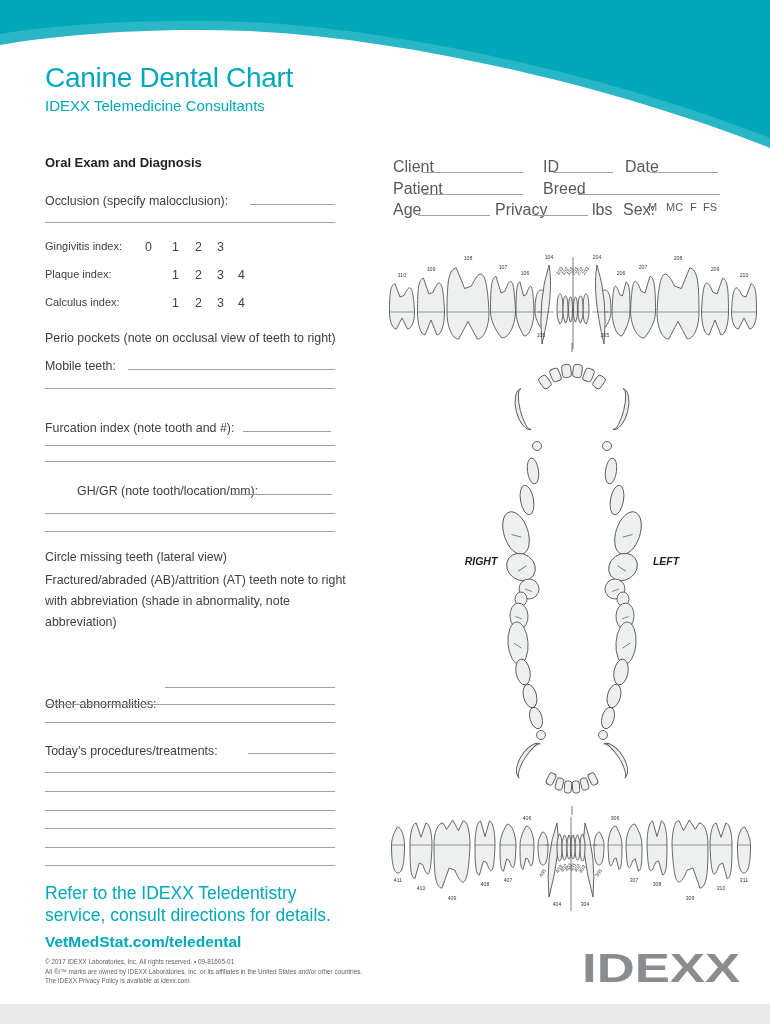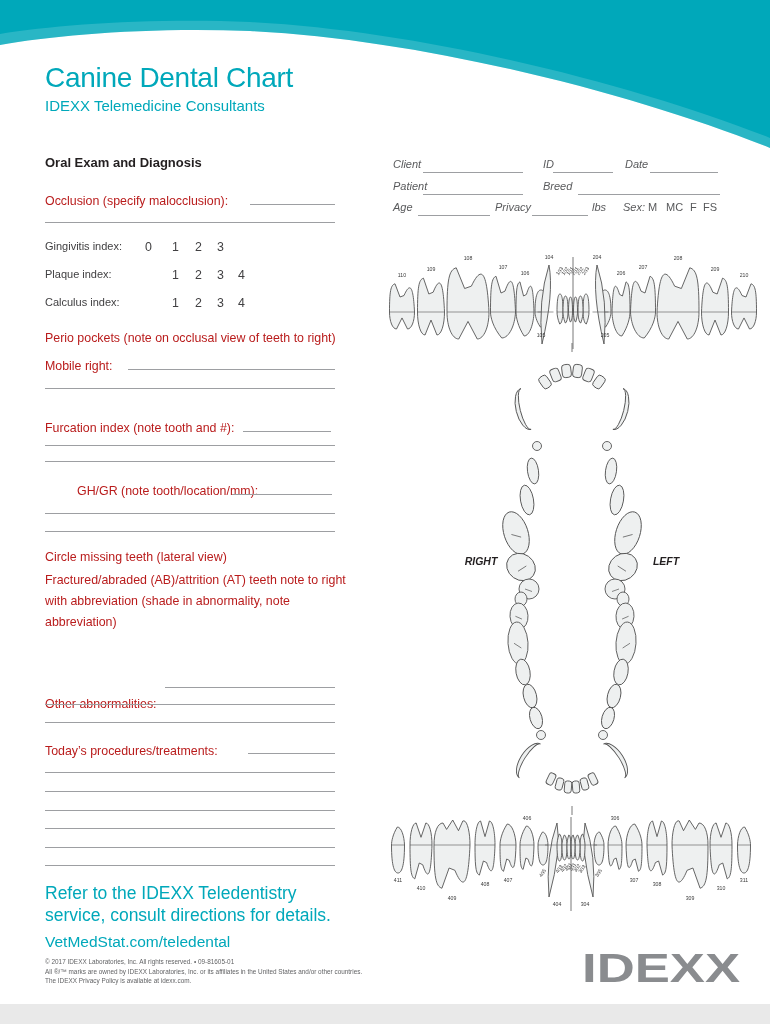--- a/index.html
+++ b/index.html
@@ -3,25 +3,25 @@
 <meta charset="utf-8">
 <style>
   html,body{margin:0;padding:0;background:#e9e9e9;}
   .page{position:relative;width:770px;height:1004px;background:#ffffff;overflow:hidden;
         font-family:"Liberation Sans", sans-serif;color:#414042;margin:0 auto;}
   .abs{position:absolute;}
   .hdr-svg{position:absolute;top:0;left:0;}
   .title{position:absolute;left:45px;top:62px;font-size:28px;letter-spacing:-0.3px;color:#00a8ba;font-weight:400;}
   .subtitle{position:absolute;left:45px;top:97px;font-size:15px;color:#00a8ba;font-weight:400;}
   .sec-title{position:absolute;left:45px;top:155px;font-size:13px;font-weight:bold;color:#231f20;}
-  .ftxt{font-size:12.4px;color:#b91c1c;line-height:20px;}
+  .ftxt{font-size:12.4px;color:#404040;line-height:20px;}
   .rule{position:absolute;height:1px;background:#9d9fa2;}
-  .plabel{position:absolute;font-size:11px;color:#58595b;font-style:italic;}
+  .plabel{position:absolute;font-size:16px;color:#58595b;}
   .cta{position:absolute;left:45px;top:882px;font-size:17.5px;line-height:22px;color:#00a8ba;}
-  .vms{position:absolute;left:45px;top:933px;font-size:15.5px;font-weight:normal;color:#00a8ba;}
+  .vms{position:absolute;left:45px;top:933px;font-size:15.5px;font-weight:bold;color:#00a8ba;}
   .fineprint{position:absolute;left:45px;top:957px;font-size:6.4px;line-height:9.6px;color:#636466;}
   .idx-row{position:absolute;left:45px;width:290px;height:16px;}
   .idx-label{position:absolute;left:0;top:0;font-size:11px;color:#414042;}
   .idx-opt{position:absolute;top:0;font-size:12.4px;color:#414042;}
   .sex-opt{position:absolute;font-size:11px;color:#58595b;}
   .teeth-svg{position:absolute;left:385px;top:250px;}
   .logo-svg{position:absolute;left:580px;top:951px;}
 </style>
 </head>
 <body>
@@ -55,21 +55,21 @@
       </div>
       <div class="idx-row" style="top: 296px;">
         <span class="idx-label">Calculus index:</span>
         <span class="idx-opt" style="left: 127px;">1</span>
         <span class="idx-opt" style="left: 150px;">2</span>
         <span class="idx-opt" style="left: 172px;">3</span>
         <span class="idx-opt" style="left: 193px;">4</span>
       </div>
     </div>
   <div class="abs ftxt" style="left:45px;top:328px;">Perio pockets (note on occlusal view of teeth to right)</div>
-  <div class="abs ftxt" style="left:45px;top:356px;">Mobile right:</div>
+  <div class="abs ftxt" style="left:45px;top:356px;">Mobile teeth:</div>
   <div class="abs ftxt" style="left:45px;top:418px;">Furcation index (note tooth and #):</div>
   <div class="abs ftxt" style="left:45px;top:481px;margin-left:32px;">GH/GR (note tooth/location/mm):</div>
   <div class="abs ftxt" style="left:45px;top:547px;">Circle missing teeth (lateral view)</div>
   <div class="abs ftxt" style="left:45px;top:570px;width:302px;line-height:21px;">Fractured/abraded (AB)/attrition (AT) teeth note to right with abbreviation (shade in abnormality, note abbreviation)</div>
   <div class="abs ftxt" style="left:45px;top:694px;">Other abnormalities:</div>
   <div class="abs ftxt" style="left:45px;top:741px;">Today’s procedures/treatments:</div>
 
   <div class="cta">
     <div>Refer to the IDEXX Teledentistry</div>
     <div>service, consult directions for details.</div>

